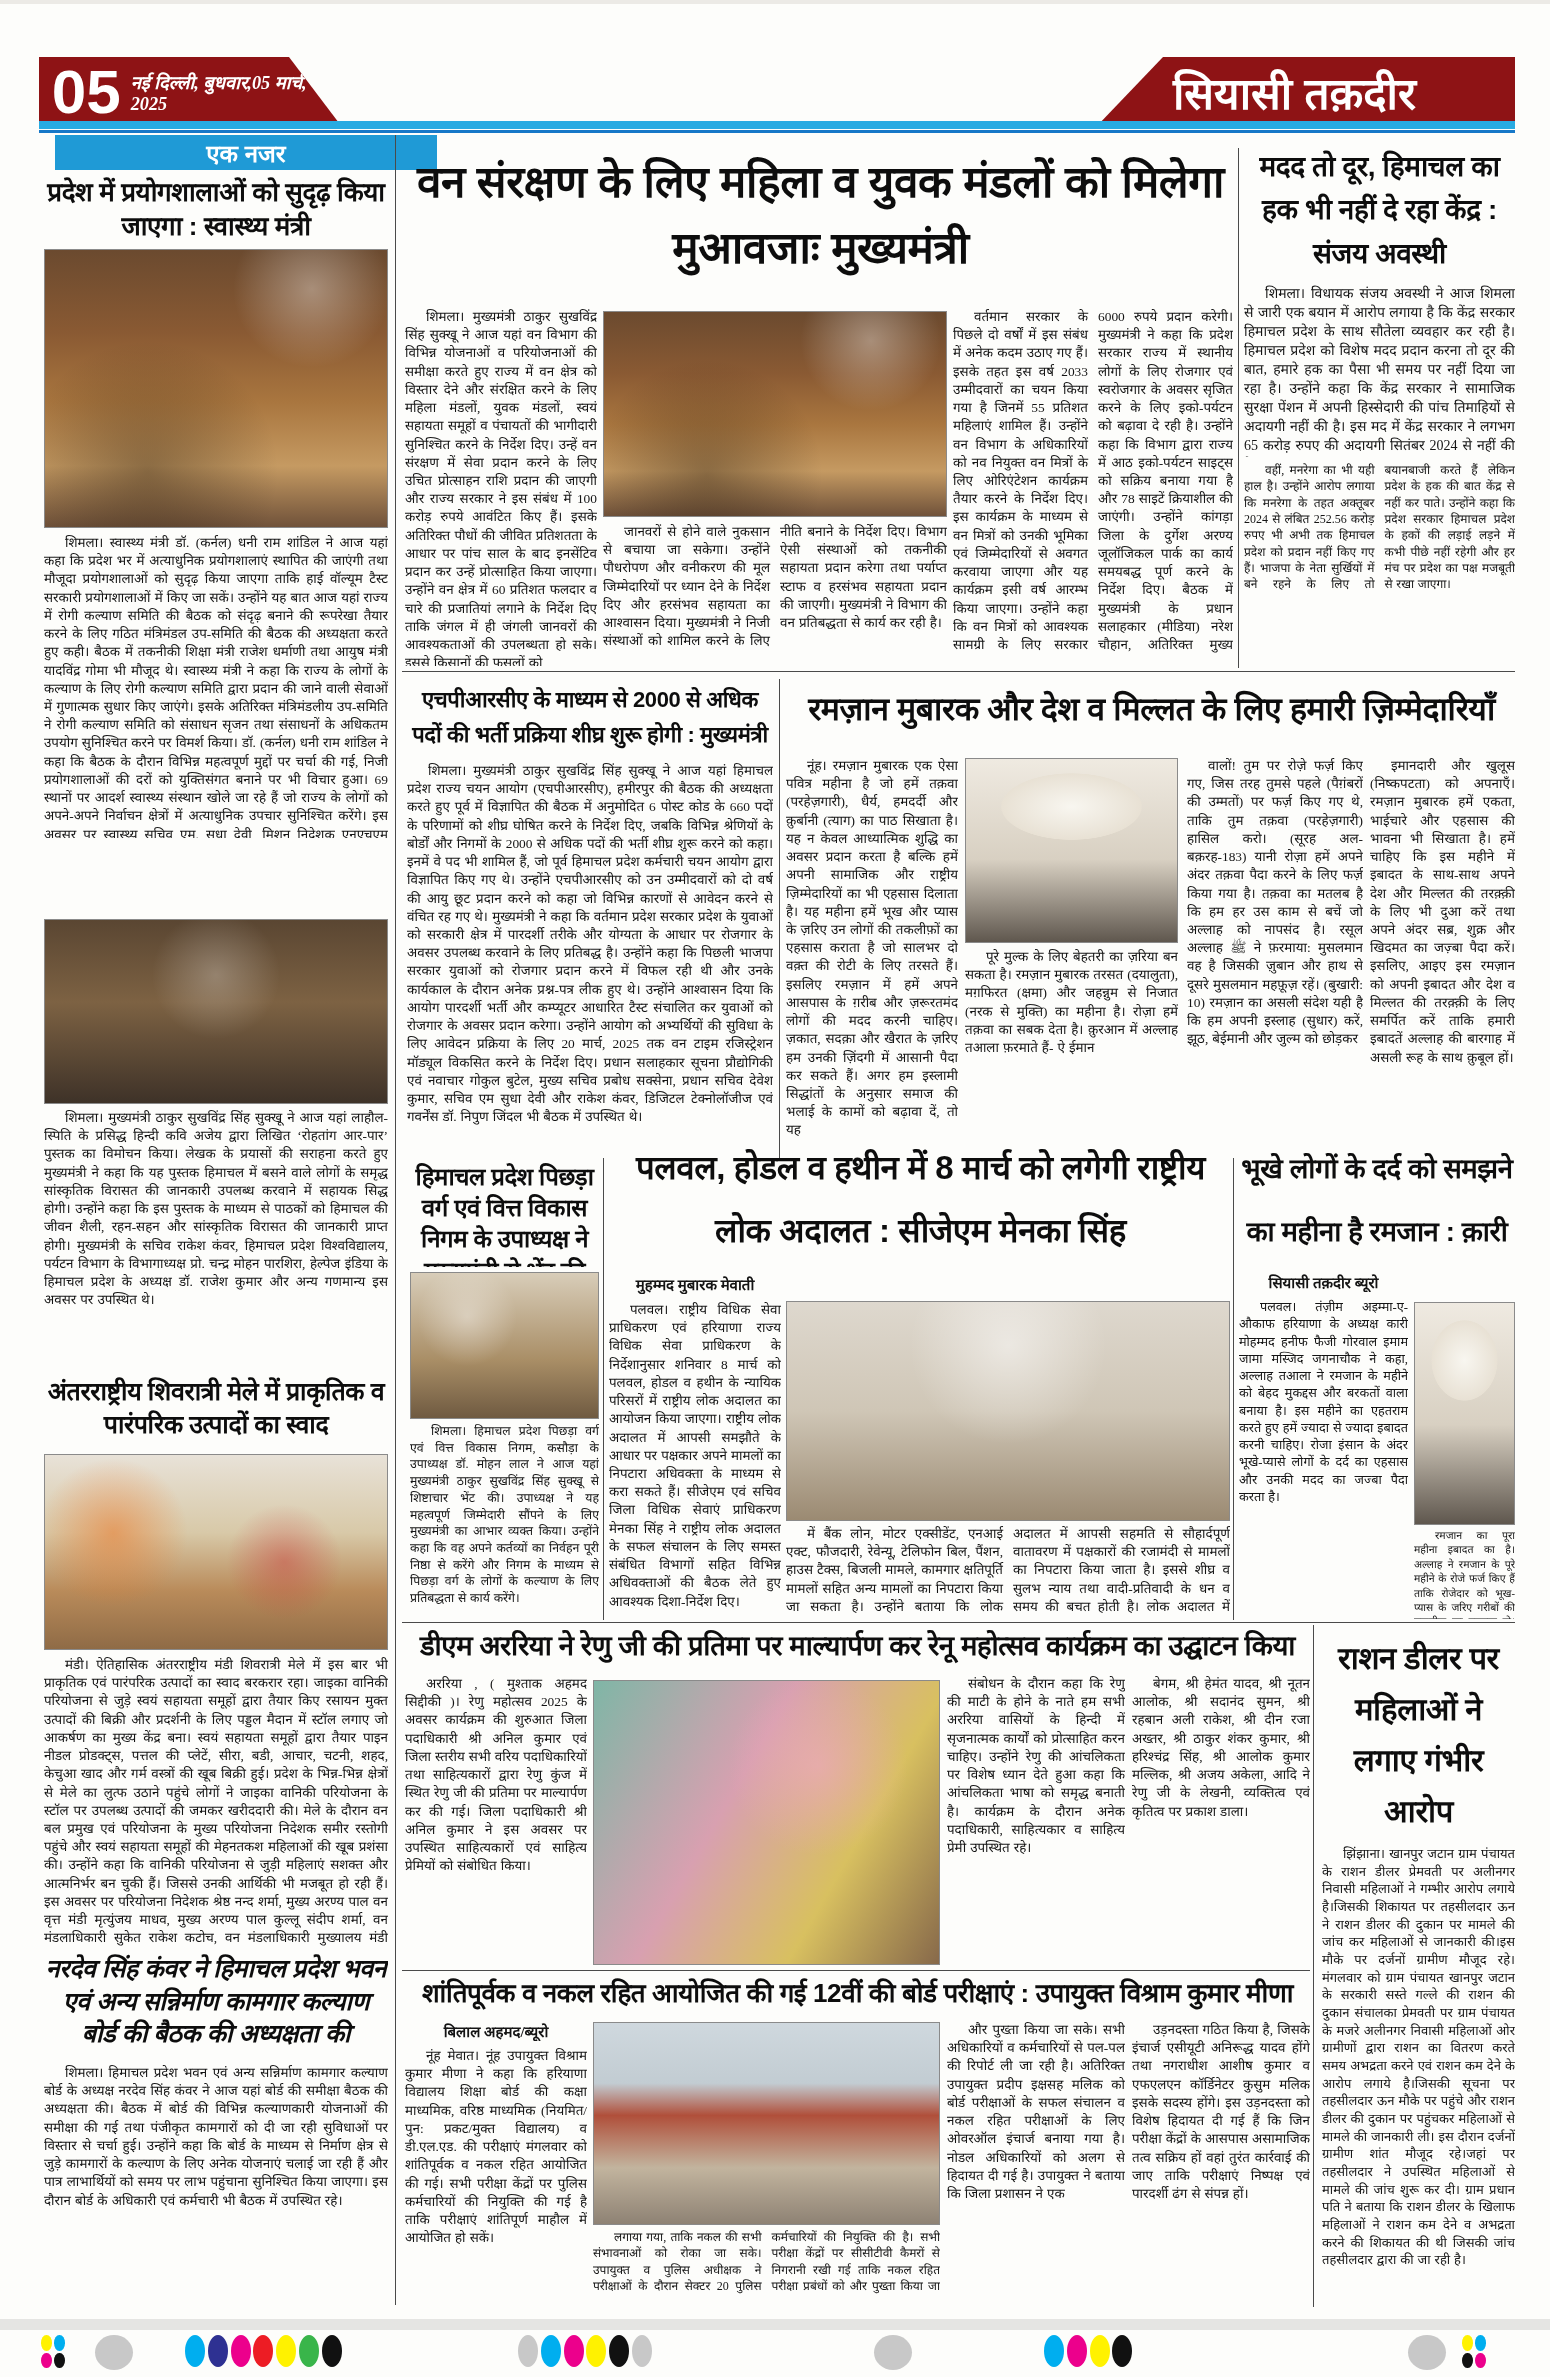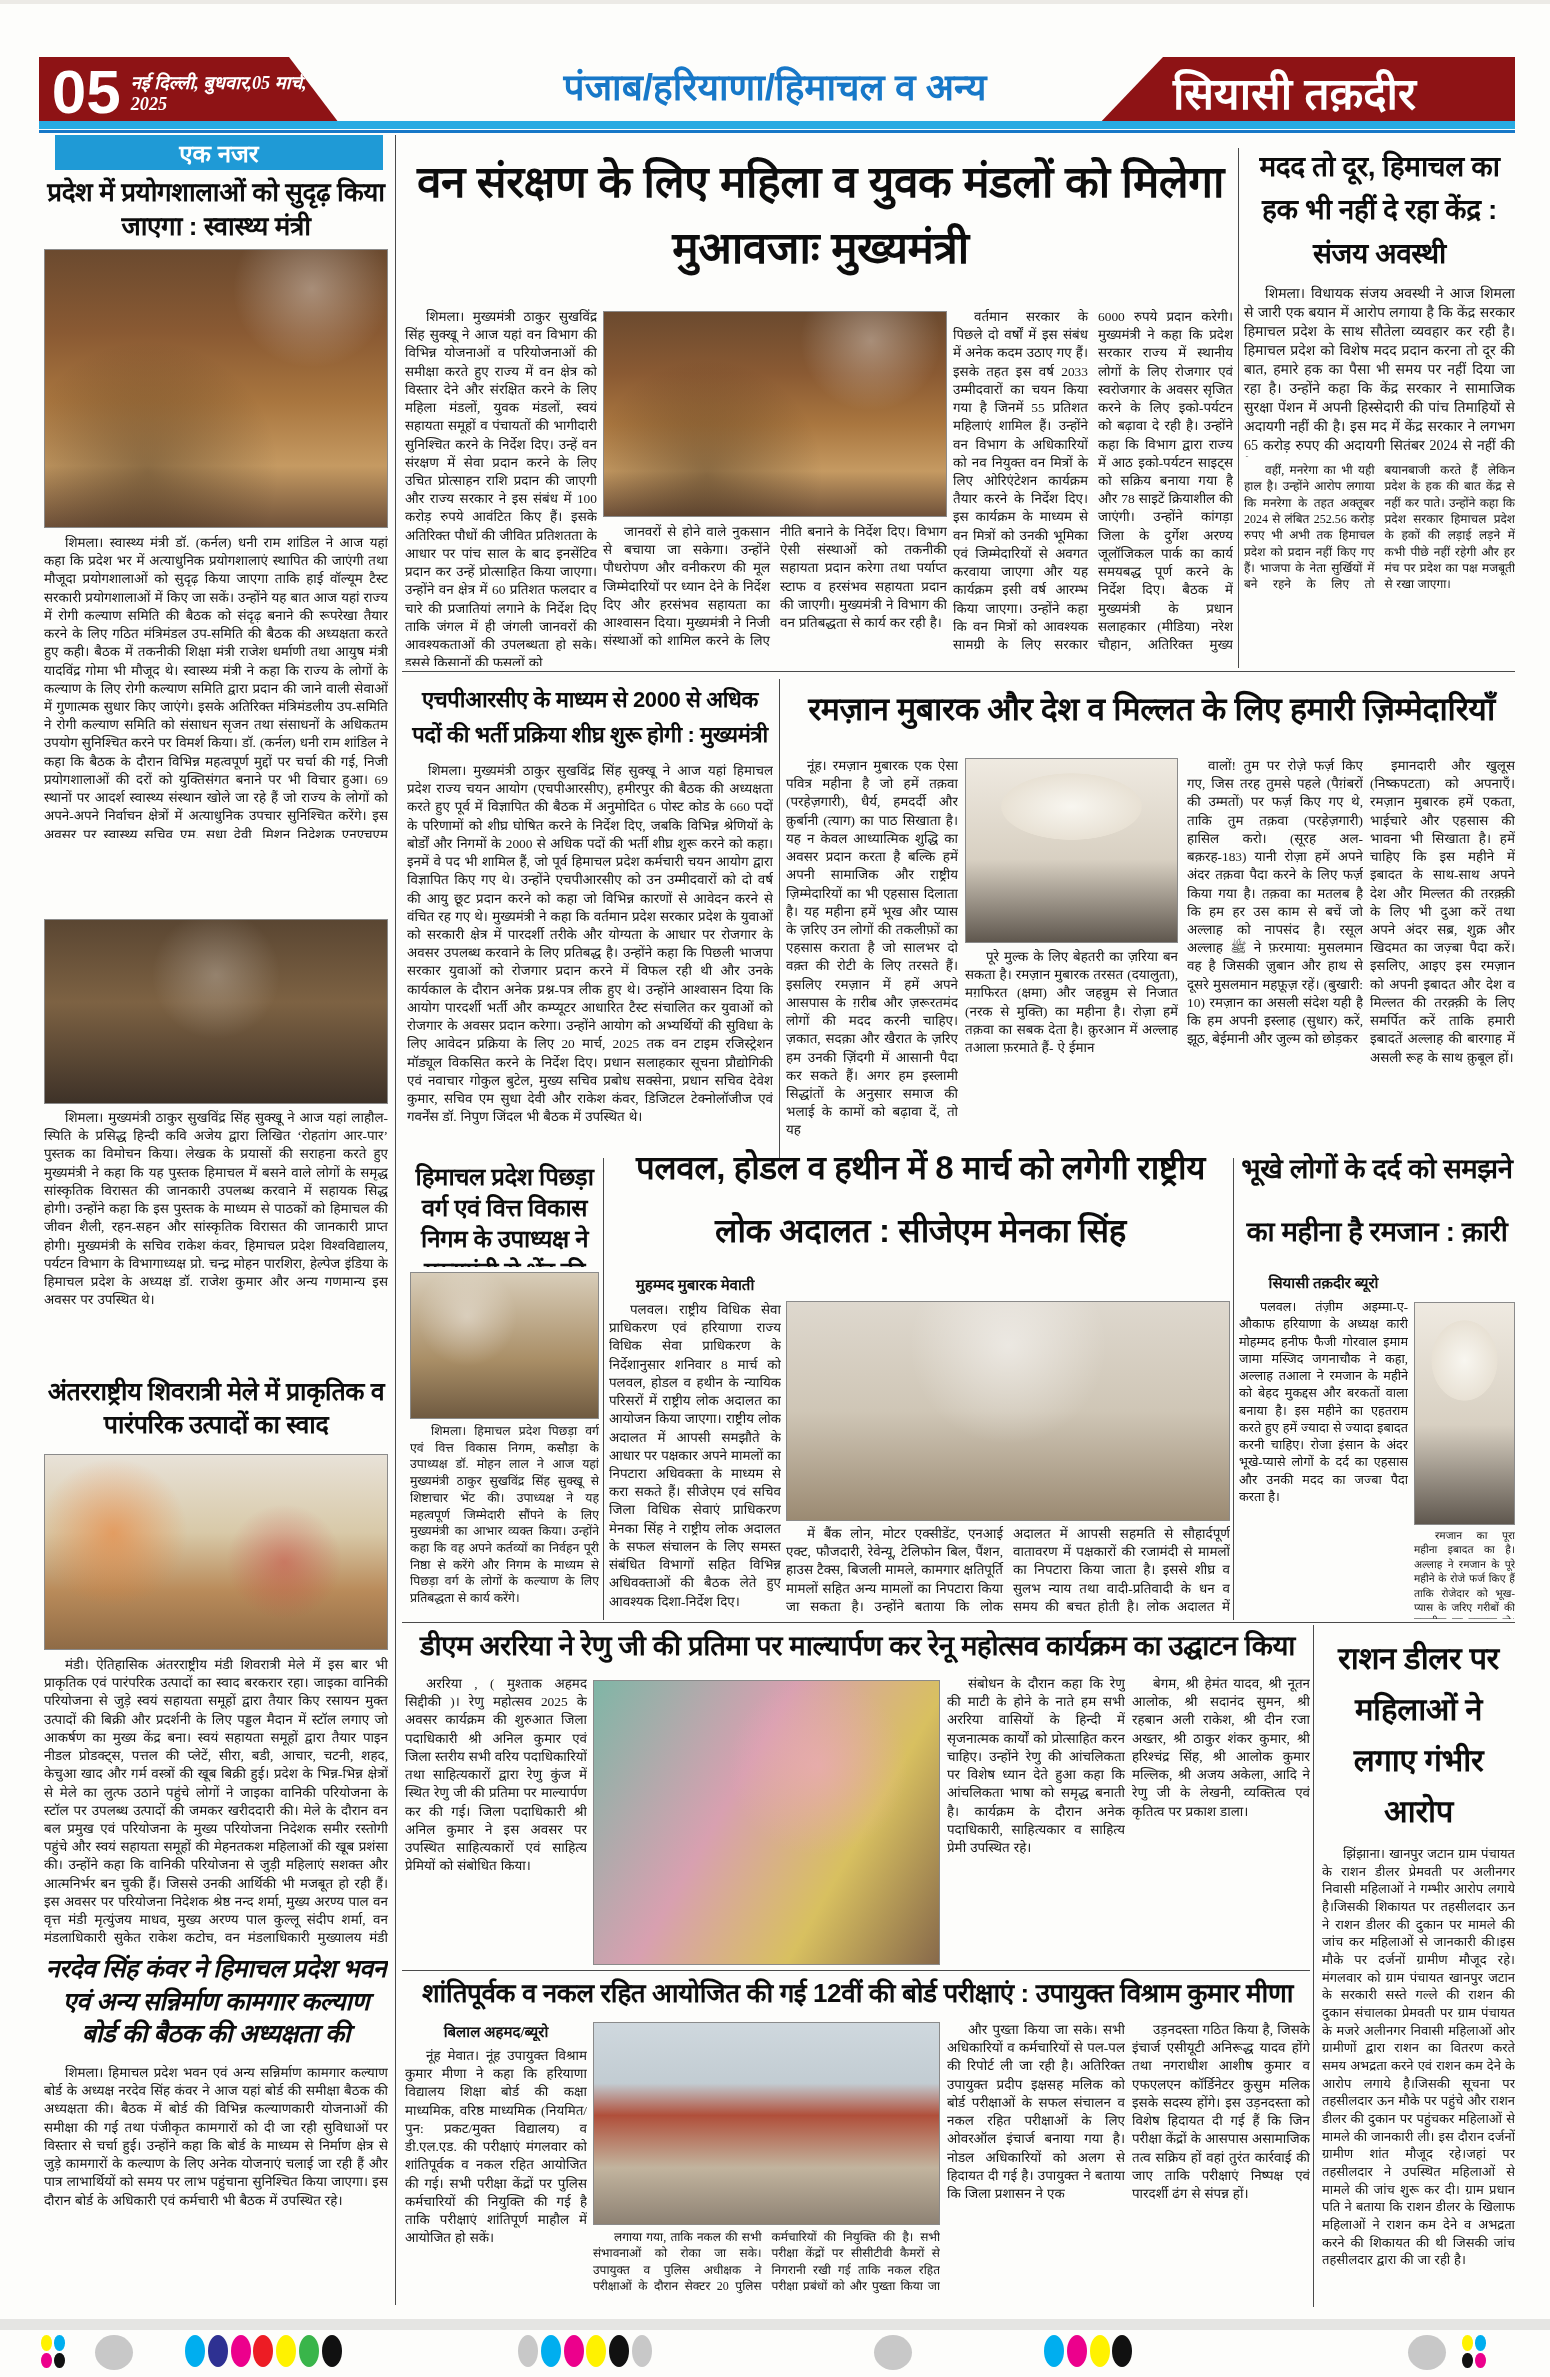--- a/index.html
+++ b/index.html
@@ -65,28 +65,27 @@
 </style>
 </head>
 <body>
 
 <div id="paper">
 
   <div class="abs" id="banner-left" style="left:39px;top:53px;width:303px;height:70px;">
     <span id="page-num">05</span>
     <span id="dateline">नई दिल्ली, बुधवार,05 मार्च, 2025</span>
   </div>
-  <div class="abs" id="section-title" style="left:493px;top:65px;width:564px;">पंजाब/हरियाणा/हिमाचल व अन्य</div>
   <div class="abs" id="banner-right" style="left:1096px;top:53px;width:419px;height:70px;">
     <span>सियासी तक़दीर</span>
   </div>
   <div class="abs" style="left:39px;top:117px;width:1476px;height:7.8px;background:#29abe2;"></div>
   <div class="abs" style="left:39px;top:126px;width:1476px;height:2.8px;background:#1778c8;"></div>
 
-  <div class="abs" id="eknazar" style="left:55px;top:131px;width:328px;height:35px;">एक नजर</div>
+  <div class="abs" id="eknazar" style="left:55px;top:131px;width:382px;height:35px;">एक नजर</div>
 
   <div class="abs hl" style="left:44px;top:172px;width:344px;height:68px;font-size:26px;overflow:hidden;">प्रदेश में प्रयोगशालाओं को सुदृढ़ किया जाएगा : स्वास्थ्य मंत्री</div>
   <div class="abs photo ph-meeting" style="left:44px;top:245px;width: 344px;height:279px;"></div>
   <div class="abs body-text" style="left:44px;top:530px;width:344px;height:304px;">शिमला। स्वास्थ्य मंत्री डॉ. (कर्नल) धनी राम शांडिल ने आज यहां कहा कि प्रदेश भर में अत्याधुनिक प्रयोगशालाएं स्थापित की जाएंगी तथा मौजूदा प्रयोगशालाओं को सुदृढ़ किया जाएगा ताकि हाई वॉल्यूम टैस्ट सरकारी प्रयोगशालाओं में किए जा सकें। उन्होंने यह बात आज यहां राज्य में रोगी कल्याण समिति की बैठक को संदृढ़ बनाने की रूपरेखा तैयार करने के लिए गठित मंत्रिमंडल उप-समिति की बैठक की अध्यक्षता करते हुए कही। बैठक में तकनीकी शिक्षा मंत्री राजेश धर्माणी तथा आयुष मंत्री यादविंद्र गोमा भी मौजूद थे। स्वास्थ्य मंत्री ने कहा कि राज्य के लोगों के कल्याण के लिए रोगी कल्याण समिति द्वारा प्रदान की जाने वाली सेवाओं में गुणात्मक सुधार किए जाएंगे। इसके अतिरिक्त मंत्रिमंडलीय उप-समिति ने रोगी कल्याण समिति को संसाधन सृजन तथा संसाधनों के अधिकतम उपयोग सुनिश्चित करने पर विमर्श किया। डॉ. (कर्नल) धनी राम शांडिल ने कहा कि बैठक के दौरान विभिन्न महत्वपूर्ण मुद्दों पर चर्चा की गई, निजी प्रयोगशालाओं की दरों को युक्तिसंगत बनाने पर भी विचार हुआ। 69 स्थानों पर आदर्श स्वास्थ्य संस्थान खोले जा रहे हैं जो राज्य के लोगों को अपने-अपने निर्वाचन क्षेत्रों में अत्याधुनिक उपचार सुनिश्चित करेंगे। इस अवसर पर स्वास्थ्य सचिव एम. सुधा देवी, मिशन निदेशक एनएचएम प्रियंका वर्मा, निदेशक स्वास्थ्य सेवाएं डॉ प्रकाश चंद धरोच, निदेशक चिकित्सा शिक्षा राकेश शर्मा और अन्य अधिकारी उपस्थित थे।</div>
 
   <div class="abs photo ph-book" style="left:44px;top:915px;width:344px;height:185px;"></div>
   <div class="abs body-text" style="left:44px;top:1105px;width:344px;height:261px;">शिमला। मुख्यमंत्री ठाकुर सुखविंद्र सिंह सुक्खू ने आज यहां लाहौल-स्पिति के प्रसिद्ध हिन्दी कवि अजेय द्वारा लिखित ‘रोहतांग आर-पार’ पुस्तक का विमोचन किया। लेखक के प्रयासों की सराहना करते हुए मुख्यमंत्री ने कहा कि यह पुस्तक हिमाचल में बसने वाले लोगों के समृद्ध सांस्कृतिक विरासत की जानकारी उपलब्ध करवाने में सहायक सिद्ध होगी। उन्होंने कहा कि इस पुस्तक के माध्यम से पाठकों को हिमाचल की जीवन शैली, रहन-सहन और सांस्कृतिक विरासत की जानकारी प्राप्त होगी। मुख्यमंत्री के सचिव राकेश कंवर, हिमाचल प्रदेश विश्वविद्यालय, पर्यटन विभाग के विभागाध्यक्ष प्रो. चन्द्र मोहन पारशिरा, हेल्पेज इंडिया के हिमाचल प्रदेश के अध्यक्ष डॉ. राजेश कुमार और अन्य गणमान्य इस अवसर पर उपस्थित थे।</div>
 
   <div class="abs hl" style="left:44px;top:1371px;width:344px;height:73px;font-size:25px;overflow:hidden;">अंतरराष्ट्रीय शिवरात्री मेले में प्राकृतिक व पारंपरिक उत्पादों का स्वाद</div>
   <div class="abs photo ph-market" style="left:44px;top:1450px;width:344px;height:196px;"></div>

